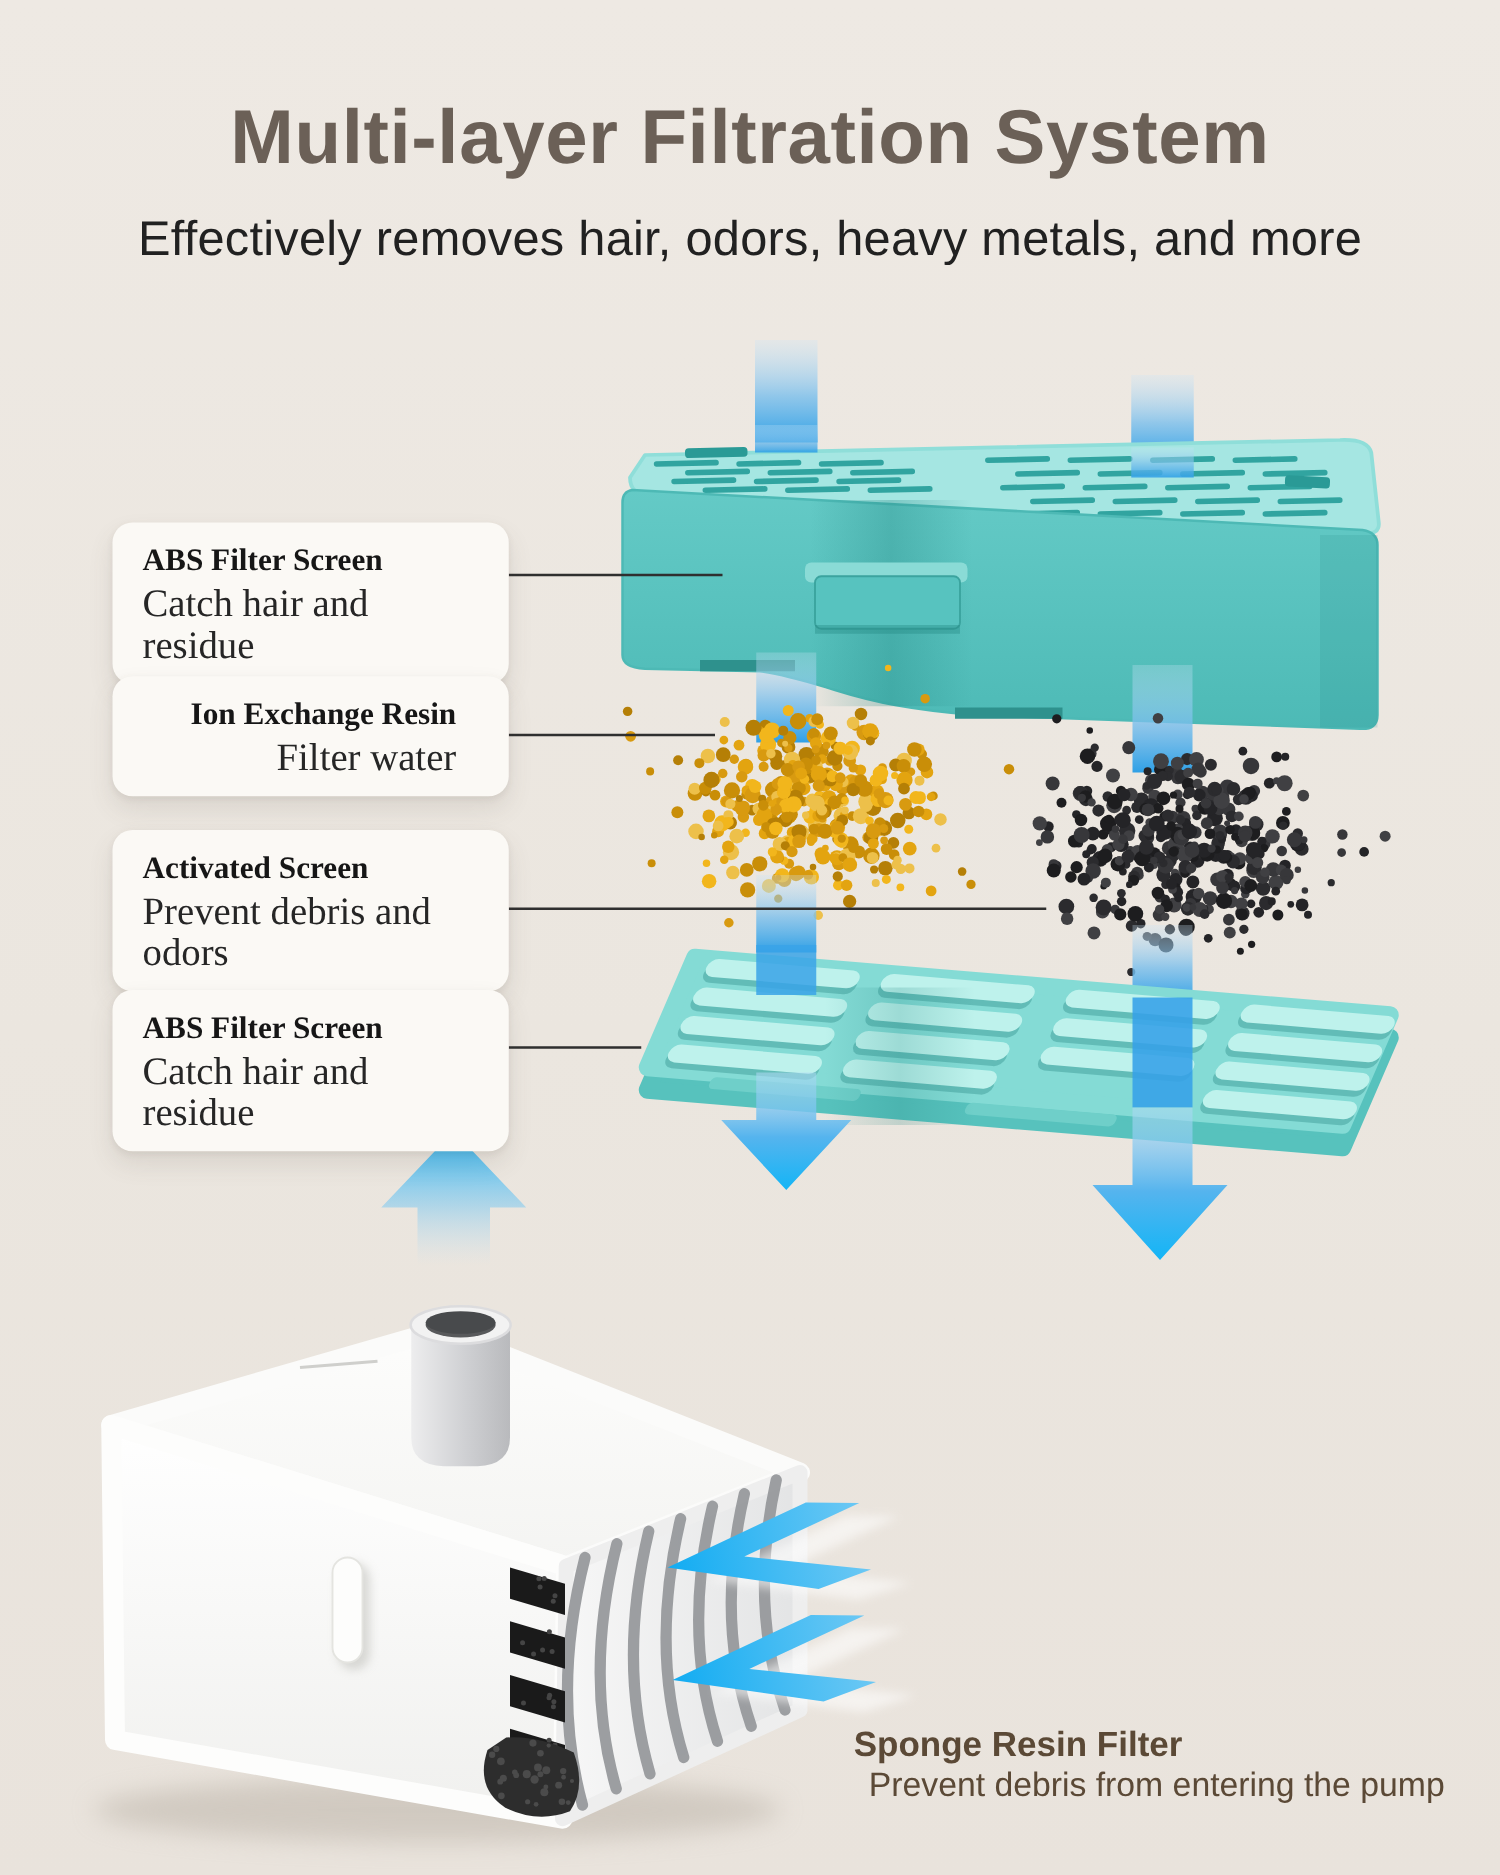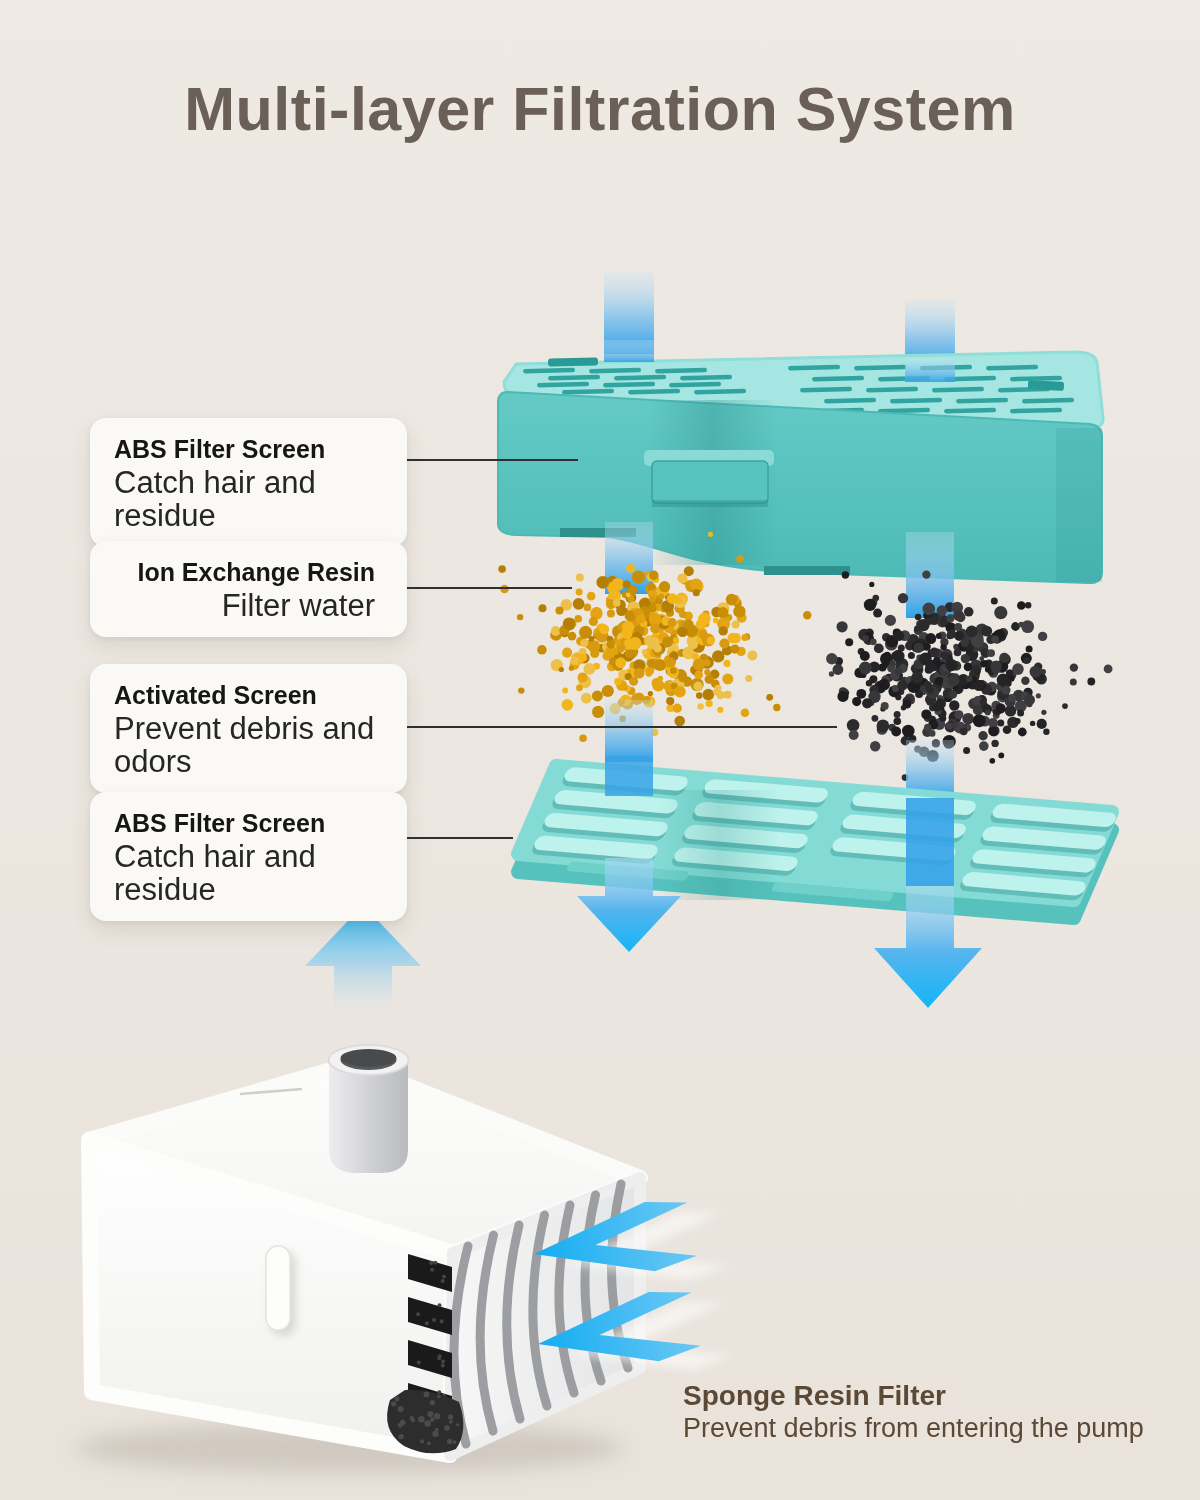--- a/index.html
+++ b/index.html
@@ -3,36 +3,37 @@
 <meta charset="utf-8">
 <style>
   html,body{margin:0;padding:0;}
   body{width:1200px;height:1500px;overflow:hidden;font-family:"Liberation Sans",sans-serif;}
   .page{position:relative;width:1200px;height:1500px;background:linear-gradient(180deg,#eee9e3 0%,#ebe6df 55%,#e9e3dc 100%);}
   .hdr{position:absolute;left:0;top:0;width:1200px;text-align:center;}
   .hdr h1{margin:74px 0 0 0;font-size:61px;font-weight:700;color:#6b6057;letter-spacing:.5px;}
   .hdr p{margin:26px 0 0 0;font-size:39px;font-weight:400;color:#212121;letter-spacing:.2px;}
   svg.diagram{position:absolute;left:0;top:0;z-index:1;}
   .label{position:absolute;left:90px;width:317px;box-sizing:border-box;background:#fbf9f5;border-radius:16px;
-         padding:14px 32px 15px 24px;z-index:3;
-         box-shadow:0 10px 20px rgba(90,80,70,.12),0 2px 5px rgba(90,80,70,.08);}
+         padding:14px 42px 15px 24px;z-index:3;
+         box-shadow:0 10px 20px rgba(90,80,70,.12),0 2px 5px rgba(90,80,70,.08);font-family:Liberation Serif, serif;}
   .label .t{font-size:25px;font-weight:700;color:#161616;line-height:34px;}
   .label .d{font-size:31px;font-weight:400;color:#262626;line-height:33px;}
   .cline{position:absolute;height:2px;background:#2f2f2f;z-index:2;}
   .caption{position:absolute;left:683px;top:1381px;z-index:3;color:#5b4936;}
   .caption .t{font-size:28px;font-weight:700;line-height:30px;}
-  .caption .d{font-size:27px;font-weight:400;line-height:30px;margin-top:2px;}
+  .caption .d{font-size:27px;font-weight:400;line-height:30px;margin-top:2px;margin-left:12px;}
 </style>
 </head>
 <body>
 
 <div class="page">
 
   <div class="hdr">
     <h1>Multi-layer Filtration System</h1>
+    <p>Effectively removes hair, odors, heavy metals, and more</p>
   </div>
 
   <svg class="diagram" width="1200" height="1500" viewBox="0 0 1200 1500">
     <defs>
       <linearGradient id="gDown" x1="0" y1="0" x2="0" y2="1">
         <stop offset="0" stop-color="#cbe4f6" stop-opacity="0.28"></stop>
         <stop offset="0.55" stop-color="#78beec" stop-opacity="0.8"></stop>
         <stop offset="1" stop-color="#2fa0e6"></stop>
       </linearGradient>
       <linearGradient id="gDownArrow" x1="0" y1="0" x2="0" y2="1">

